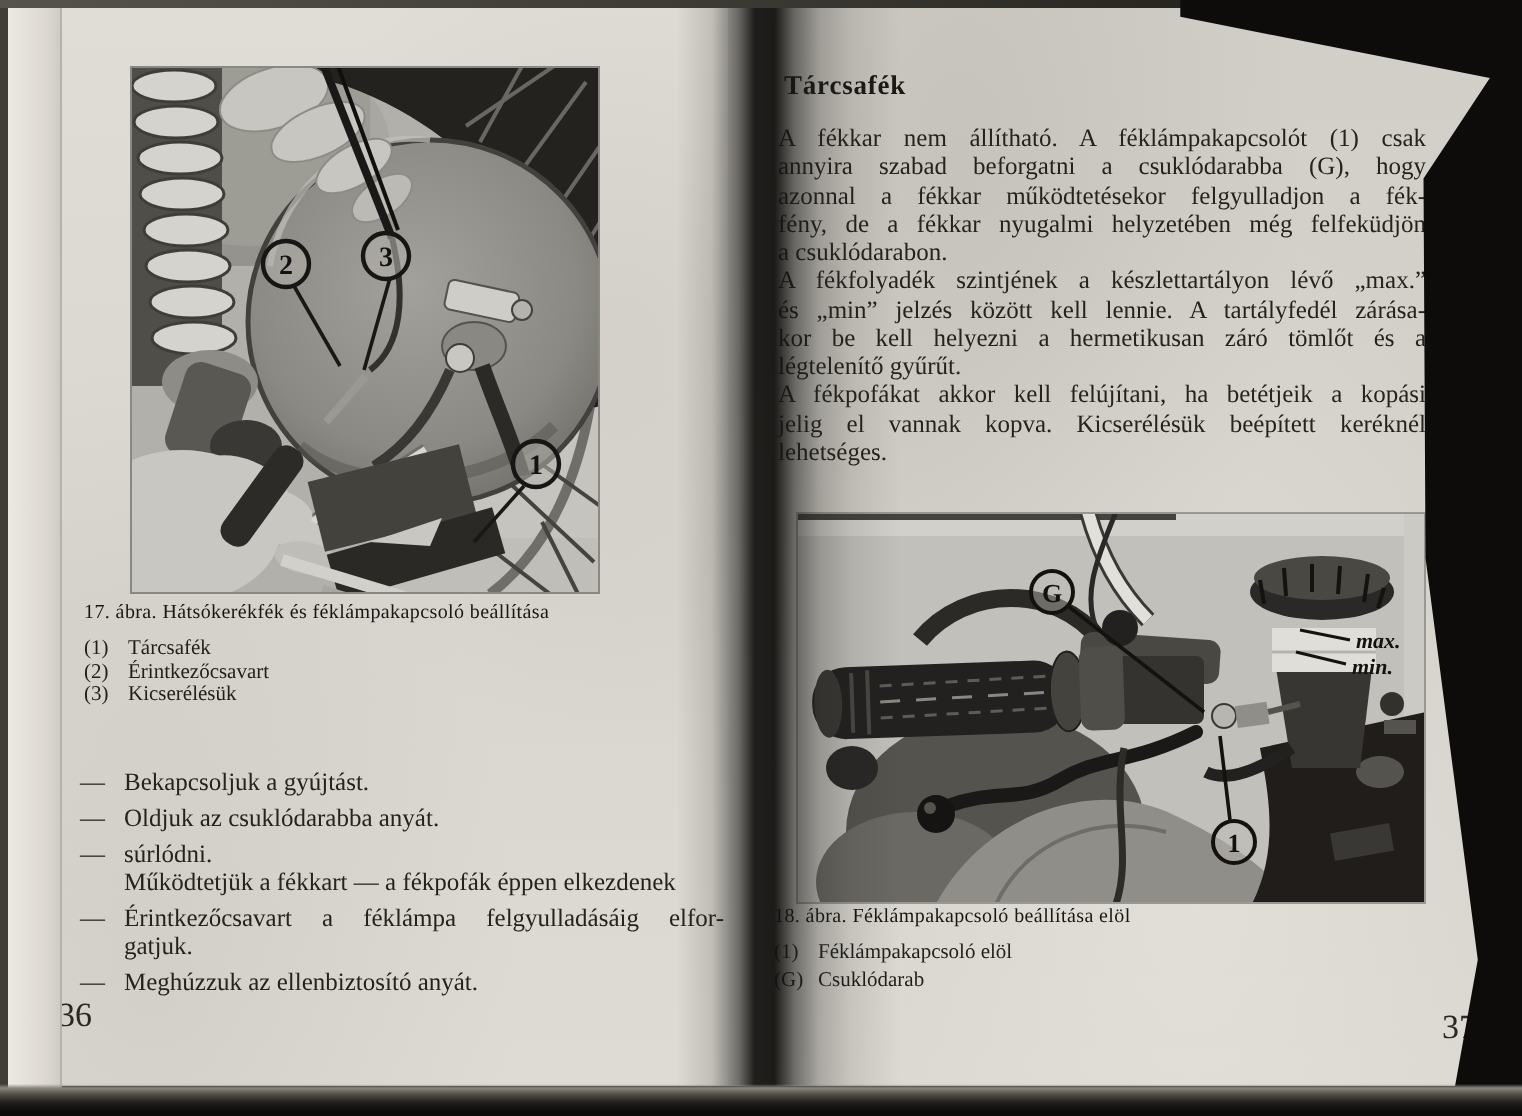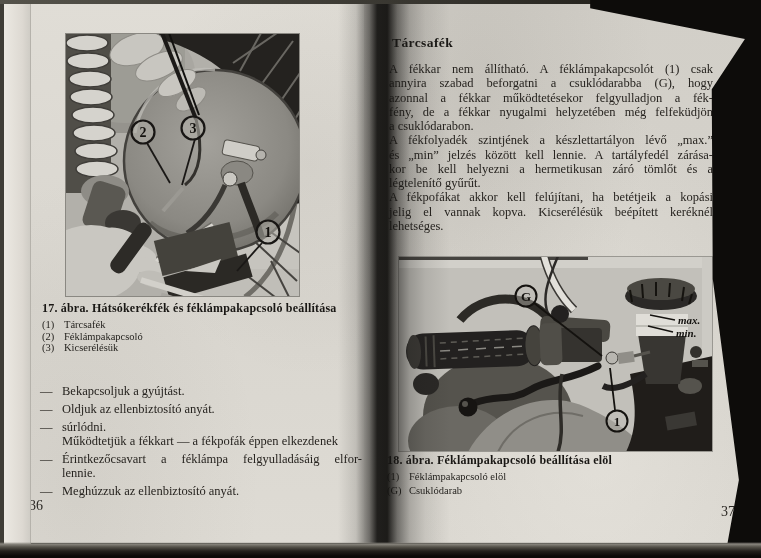--- a/index.html
+++ b/index.html
@@ -12,37 +12,37 @@
       radial-gradient(ellipse at 85% 30%, rgba(110,106,98,.08), transparent 40%),
       linear-gradient(180deg,#e0ddd6 0%,#d9d6cf 55%,#dedbd4 100%);}
   .page-right{left:364px;top:4px;width:388px;height:539px;
     background:
       radial-gradient(ellipse at 30% 15%, rgba(105,101,93,.12), transparent 45%),
       radial-gradient(ellipse at 60% 80%, rgba(235,232,225,.5), transparent 55%),
       linear-gradient(180deg,#d2cfc8 0%,#d5d2cb 60%,#dbd8d1 100%);}
   .photo{position:absolute;z-index:5;}
   .photo-left{left:65px;top:33px;width:235px;height:264px;}
   .photo-right{left:398px;top:256px;width:315px;height:196px;}
-  .cap{position:absolute;z-index:10;font-weight:bold;font-size:12px;letter-spacing:.2px;color:#191714;}
+  .cap{position:absolute;z-index:10;font-weight:normal;font-size:10px;letter-spacing:.2px;color:#191714;}
   .cap-left{left:42px;top:301px;width:322px;}
   .cap-right{left:387px;top:453px;width:330px;}
   .fig-items{position:absolute;z-index:10;font-size:10.5px;line-height:11.6px;color:#211f1b;}
   .fig-items-left{left:42px;top:319px;}
   .fig-items-right{left:387px;top:470px;line-height:13.5px;}
   .fi{display:flex;}
   .fn{display:inline-block;width:22px;flex:0 0 22px;}
   .bullets{position:absolute;left:40px;top:384px;width:322px;z-index:10;font-size:12.5px;line-height:14px;}
   .bullet{display:flex;margin-bottom:4px;}
   .dash{display:inline-block;width:22px;flex:0 0 22px;}
   .btxt{width:306px;}
   .heading{position:absolute;left:392px;top:35px;z-index:10;font-weight:bold;font-size:13.5px;letter-spacing:.4px;color:#1b1916;}
   .paras{position:absolute;left:389px;top:62px;width:324px;z-index:10;font-size:12.5px;line-height:14.25px;color:#26231f;}
   .pl{height:14.25px;}
   .j{text-align:justify;text-align-last:justify;}
-  .pn{position:absolute;z-index:10;font-size:14px;color:#2b2824;}
+  .pn{position:absolute;z-index:10;font-size:17px;color:#2b2824;}
   .pn-left{left:29px;top:498px;}
   .pn-right{left:696px;top:504px;margin-left:25px;}
   
   .gutter{position:absolute;left:338px;top:0;width:112px;height:558px;z-index:40;pointer-events:none;
     background:linear-gradient(90deg,
       rgba(24,23,21,0) 0%,
       rgba(24,23,21,.14) 16%,
       rgba(22,21,19,.55) 28%,
       rgba(18,17,15,.93) 35%,
       rgba(18,17,15,.95) 44%,
@@ -164,53 +164,53 @@
 
   <div class="cap cap-left">17. ábra. Hátsókerékfék és féklámpakapcsoló beállítása</div>
 
   <div class="fig-items fig-items-left">
     <div class="fi">
         <span class="fn">(1)</span>
         <span>Tárcsafék</span>
       </div>
     <div class="fi">
         <span class="fn">(2)</span>
-        <span>Féklámpakapcsoló</span>
+        <span>Érintkezőcsavart</span>
       </div>
     <div class="fi">
         <span class="fn">(3)</span>
         <span>Kicserélésük</span>
       </div>
   </div>
 
   <div class="bullets">
     <div class="bullet">
       <span class="dash">—</span>
       <div class="btxt">
           <div class="bl">Bekapcsoljuk a gyújtást.</div>
         </div>
     </div>
     <div class="bullet">
       <span class="dash">—</span>
       <div class="btxt">
-          <div class="bl">Oldjuk az ellenbiztosító anyát.</div>
+          <div class="bl">Oldjuk az csuklódarabba anyát.</div>
         </div>
     </div>
     <div class="bullet">
       <span class="dash">—</span>
       <div class="btxt">
         <div class="bl">súrlódni.</div>
         <div class="bl">Működtetjük a fékkart — a fékpofák éppen elkezdenek</div>
       </div>
     </div>
     <div class="bullet">
       <span class="dash">—</span>
       <div class="btxt">
         <div class="bl j">Érintkezőcsavart a féklámpa felgyulladásáig elfor-</div>
-        <div class="bl">lennie.</div>
+        <div class="bl">gatjuk.</div>
       </div>
     </div>
     <div class="bullet">
       <span class="dash">—</span>
       <div class="btxt">
           <div class="bl">Meghúzzuk az ellenbiztosító anyát.</div>
         </div>
     </div>
   </div>
 

